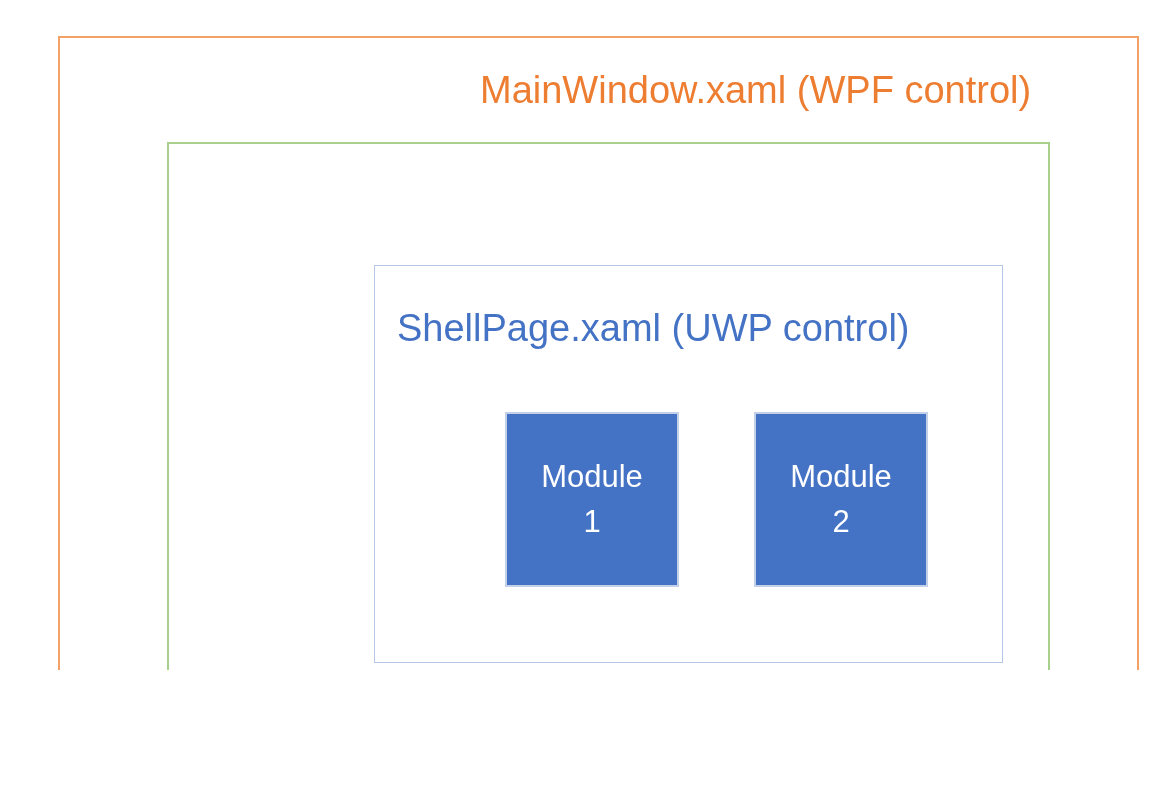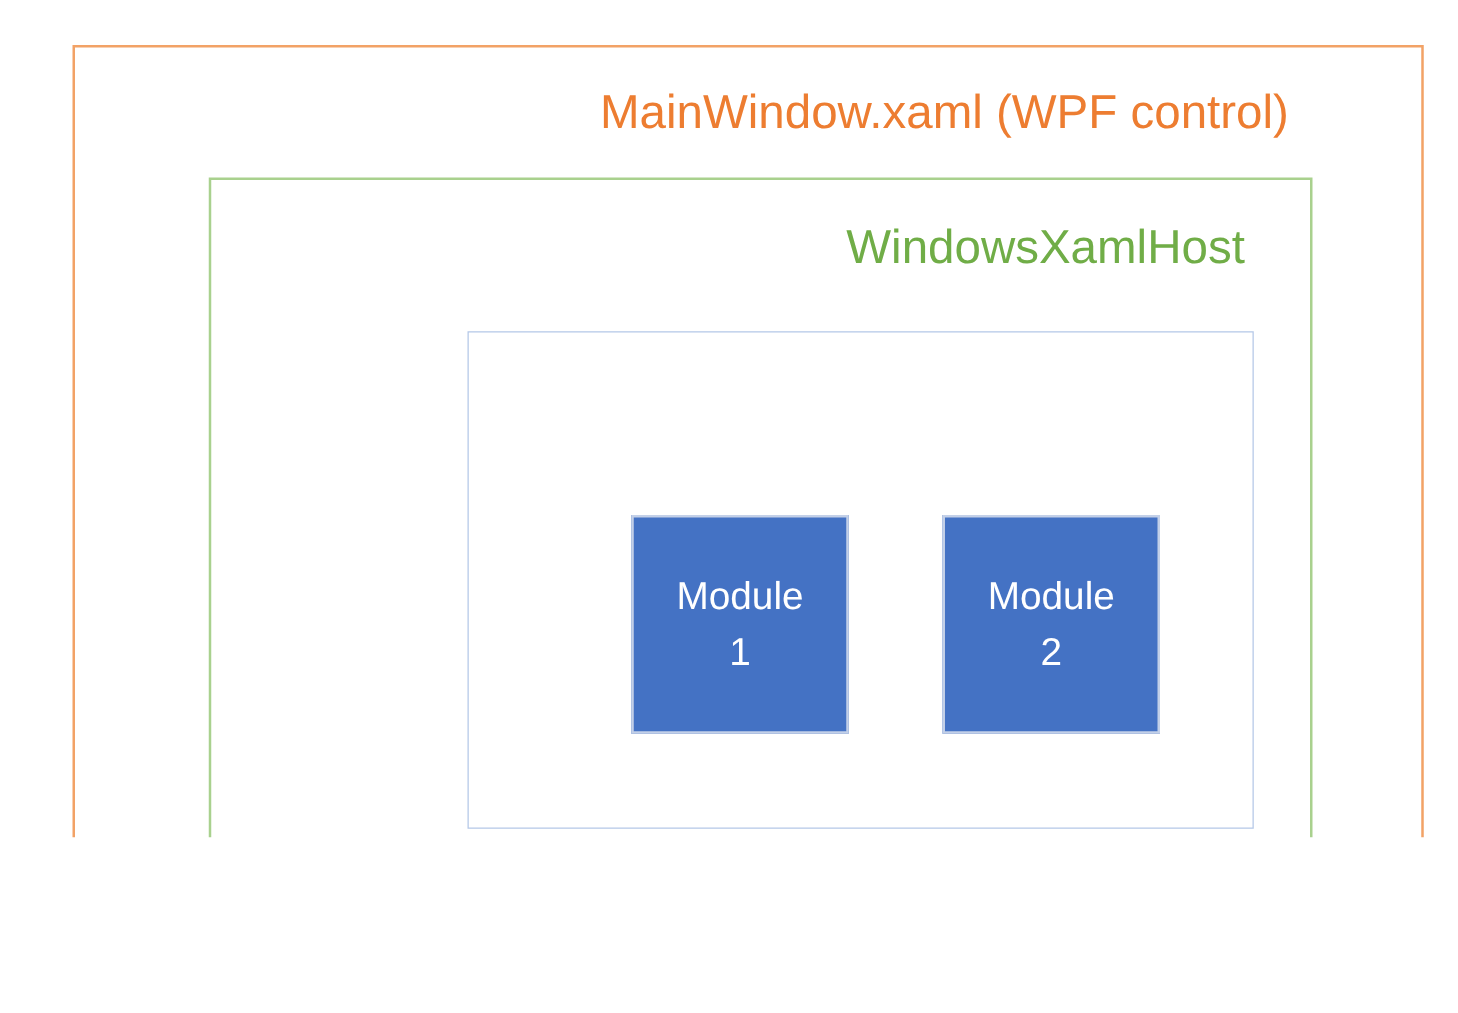--- a/index.html
+++ b/index.html
@@ -73,23 +73,23 @@
 </style>
 </head>
 <body>
 
 <div class="canvas">
 
   <div class="box box-mainwindow">
     <div class="box-label label-mainwindow">MainWindow.xaml (WPF control)</div>
 
     <div class="box box-host">
-      <div class="box-label label-host">WindowsXamlHost</div>
 
       <div class="box box-shell">
+        <div class="box-label label-shell">ShellPage.xaml (UWP control)</div>
 
         <div class="module module-1">
           <span>Module</span>
           <span>1</span>
         </div>
 
         <div class="module module-2">
           <span>Module</span>
           <span>2</span>
         </div>

